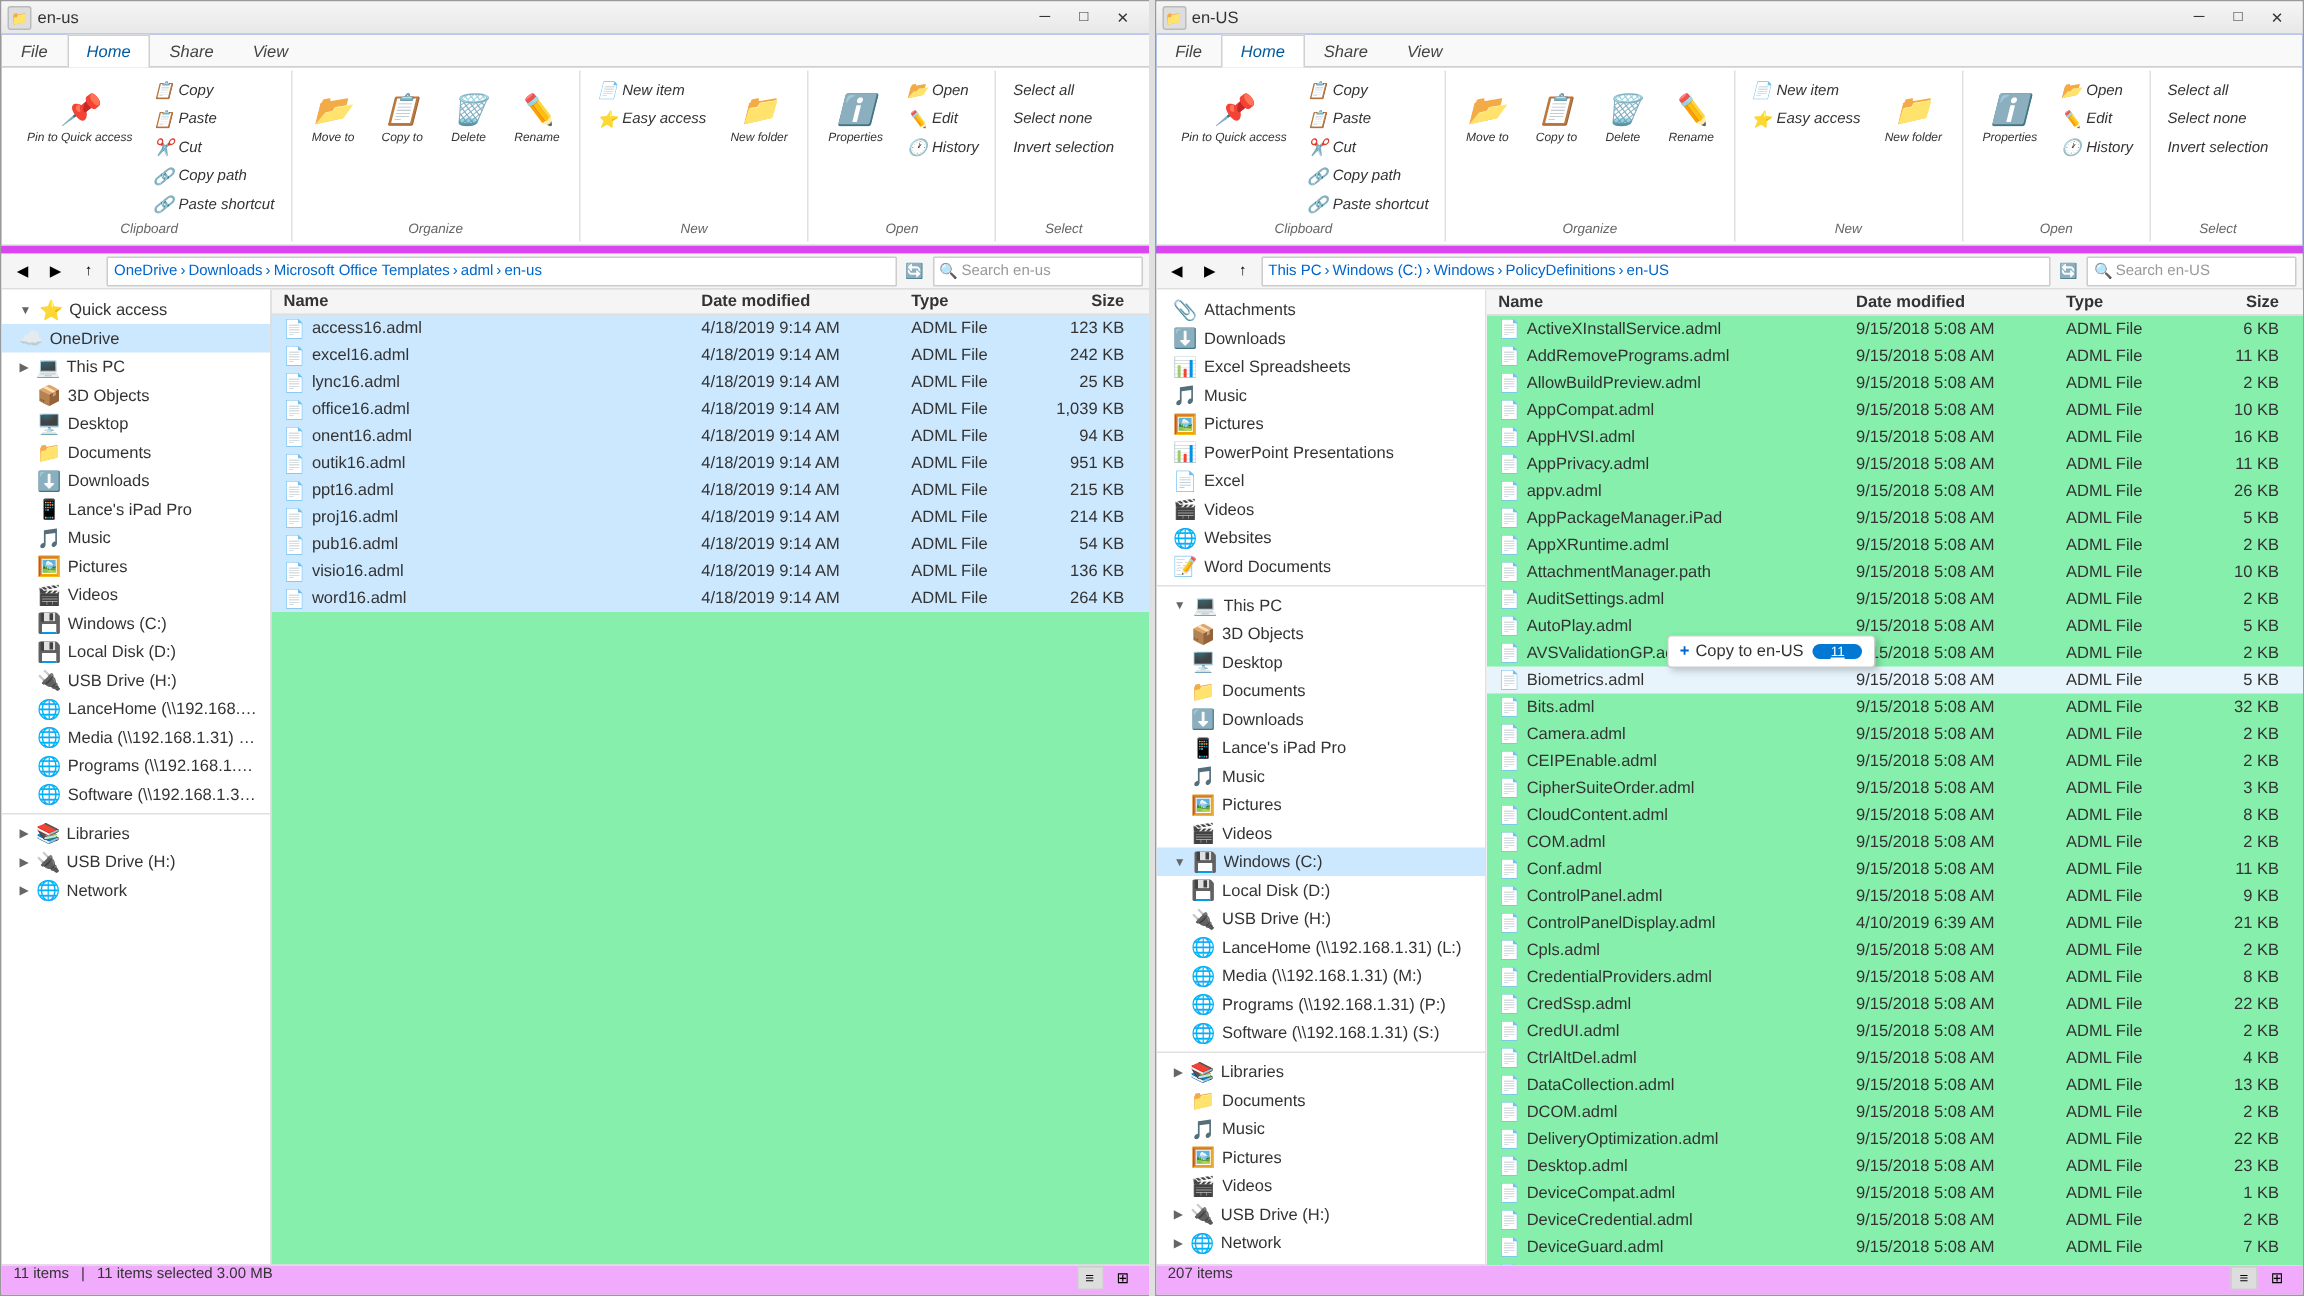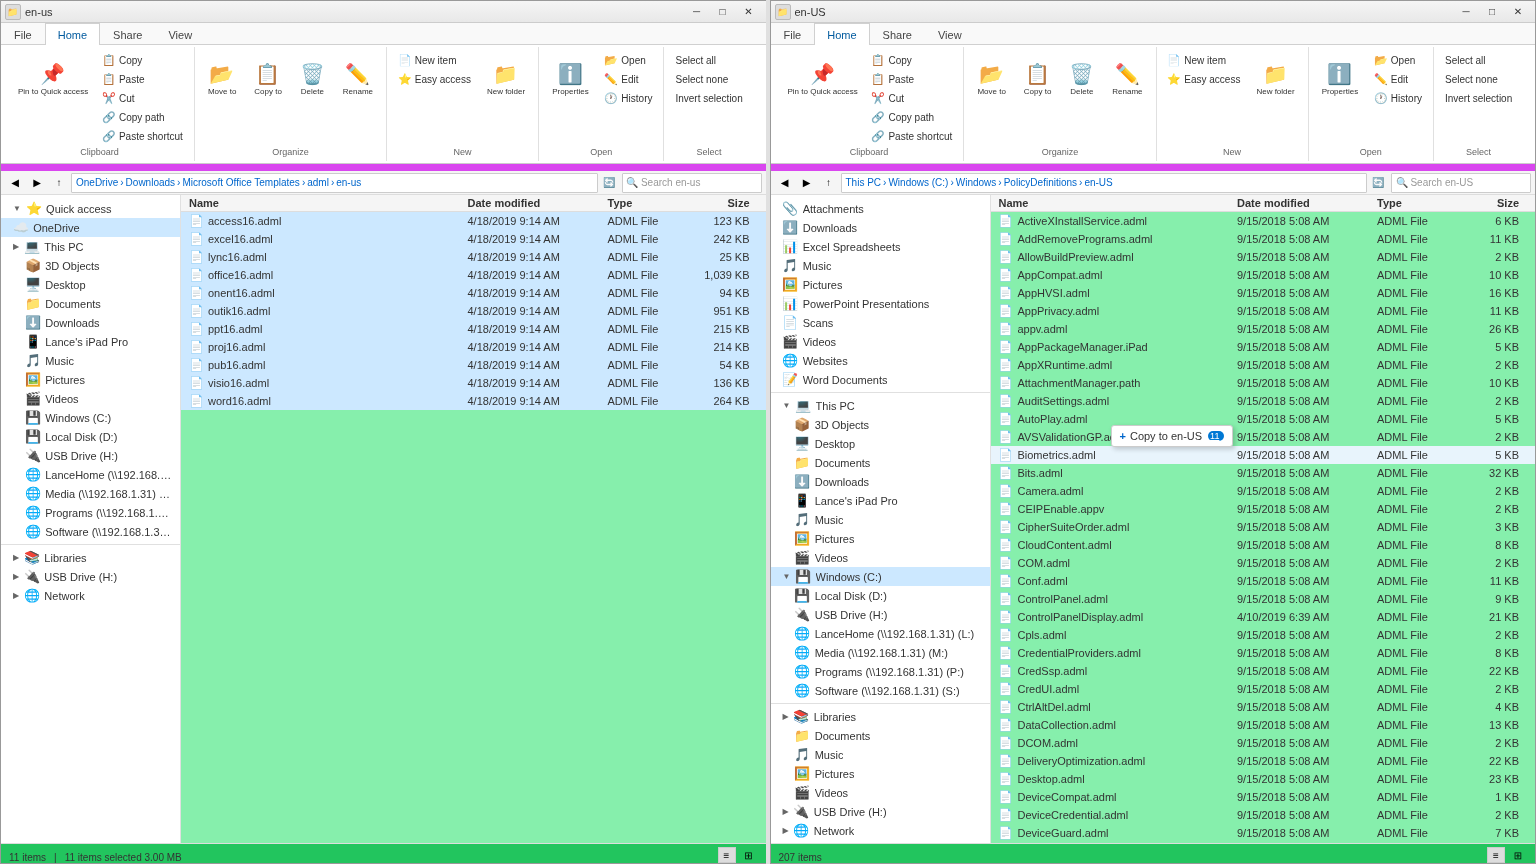--- a/index.html
+++ b/index.html
@@ -19,21 +19,21 @@
       border-bottom: 1px solid #ccc;
       user-select: none;
     }
     .title-bar-icons { display: flex; gap: 2px; align-items: center; margin-right: 4px; }
     .title-bar-icon { width: 16px; height: 16px; background: #ddd; border: 1px solid #bbb; border-radius: 2px; display: flex; align-items: center; justify-content: center; font-size: 9px; }
     .title-bar-text { flex: 1; font-size: 11px; color: #333; }
     .title-bar-controls { display: flex; gap: 0; margin-left: auto; }
     .title-btn { width: 26px; height: 18px; border: none; background: transparent; cursor: pointer; font-size: 10px; display: flex; align-items: center; justify-content: center; color: #333; }
     
     
-    .ribbon { background: #1d4ed8; border-bottom: 7px solid #d946ef; }
+    .ribbon { background: #1d4ed8; border-bottom: 5px solid #d946ef; font-style: italic; }
     .ribbon-tabs { display: flex; height: 22px; background: #f9f9f9; border-bottom: 1px solid #d0d0d0; }
     .ribbon-tab { 
       padding: 0 12px; 
       display: flex; align-items: center; 
       font-size: 11px; color: #444; cursor: pointer;
       border: 1px solid transparent;
       border-bottom: none;
       margin-bottom: -1px;
     }
     .ribbon-tab.active { 
@@ -132,22 +132,22 @@
       padding: 1px 8px; cursor: default;
       font-size: 11px; color: #333;
       min-height: 18px;
     }
     .file-row.selected { background: #cce8ff; }
     .file-row .col-name { display: flex; align-items: center; gap: 4px; }
     .file-icon { font-size: 12px; flex-shrink: 0; }
     
     
     .status-bar { 
-      height: 20px; background: #22c55e; border-top: 1px solid #ddd;
-      display: flex; align-items: flex-end; padding: 0 8px; gap: 8px;
+      height: 20px; background: #f0abfc; border-top: 1px solid #ddd;
+      display: flex; align-items: flex-start; padding: 0 8px; gap: 8px;
       font-size: 10px; color: #333;
     }
     .status-right { margin-left: auto; display: flex; gap: 4px; }
     .view-btn { width: 18px; height: 16px; border: 1px solid transparent; background: transparent; cursor: pointer; display: flex; align-items: center; justify-content: center; font-size: 10px; }
     .view-btn.active { background: #ddd; border-color: #ccc; }
     
     
     .tooltip-popup {
       position: absolute;
       background: #fff;
@@ -165,21 +165,21 @@
       content: '+';
       color: #0066cc;
       font-weight: bold;
     }
     
     
     .badge {
       background: #0078d4;
       color: #fff;
       border-radius: 8px;
-      padding: 0 2px;
+      padding: 0 12px;
       font-size: 9px;
       min-width: 16px;
       text-align: left;
       margin-left: 2px;
       text-decoration: underline;
     }
     
     
     ::-webkit-scrollbar { width: 10px; }
     ::-webkit-scrollbar-track { background: #f0f0f0; }
@@ -760,21 +760,21 @@
         <div class="nav-item">
           <span class="nav-icon">🖼️</span>
           <span class="nav-item-label">Pictures</span>
         </div>
         <div class="nav-item">
           <span class="nav-icon">📊</span>
           <span class="nav-item-label">PowerPoint Presentations</span>
         </div>
         <div class="nav-item">
           <span class="nav-icon">📄</span>
-          <span class="nav-item-label">Scans</span>
+          <span class="nav-item-label">Excel</span>
         </div>
         <div class="nav-item">
           <span class="nav-icon">🎬</span>
           <span class="nav-item-label">Videos</span>
         </div>
         <div class="nav-item">
           <span class="nav-icon">🌐</span>
           <span class="nav-item-label">Websites</span>
         </div>
         <div class="nav-item">
@@ -1030,21 +1030,21 @@
       <span class="file-icon">📄</span>
       <span>Camera.adml</span>
     </div>
     <div class="col-date">9/15/2018 5:08 AM</div>
     <div class="col-type">ADML File</div>
     <div class="col-size">2 KB</div>
   </div>
             <div class="file-row">
     <div class="col-name">
       <span class="file-icon">📄</span>
-      <span>CEIPEnable.appv</span>
+      <span>CEIPEnable.adml</span>
     </div>
     <div class="col-date">9/15/2018 5:08 AM</div>
     <div class="col-type">ADML File</div>
     <div class="col-size">2 KB</div>
   </div>
             <div class="file-row">
     <div class="col-name">
       <span class="file-icon">📄</span>
       <span>CipherSuiteOrder.adml</span>
     </div>

